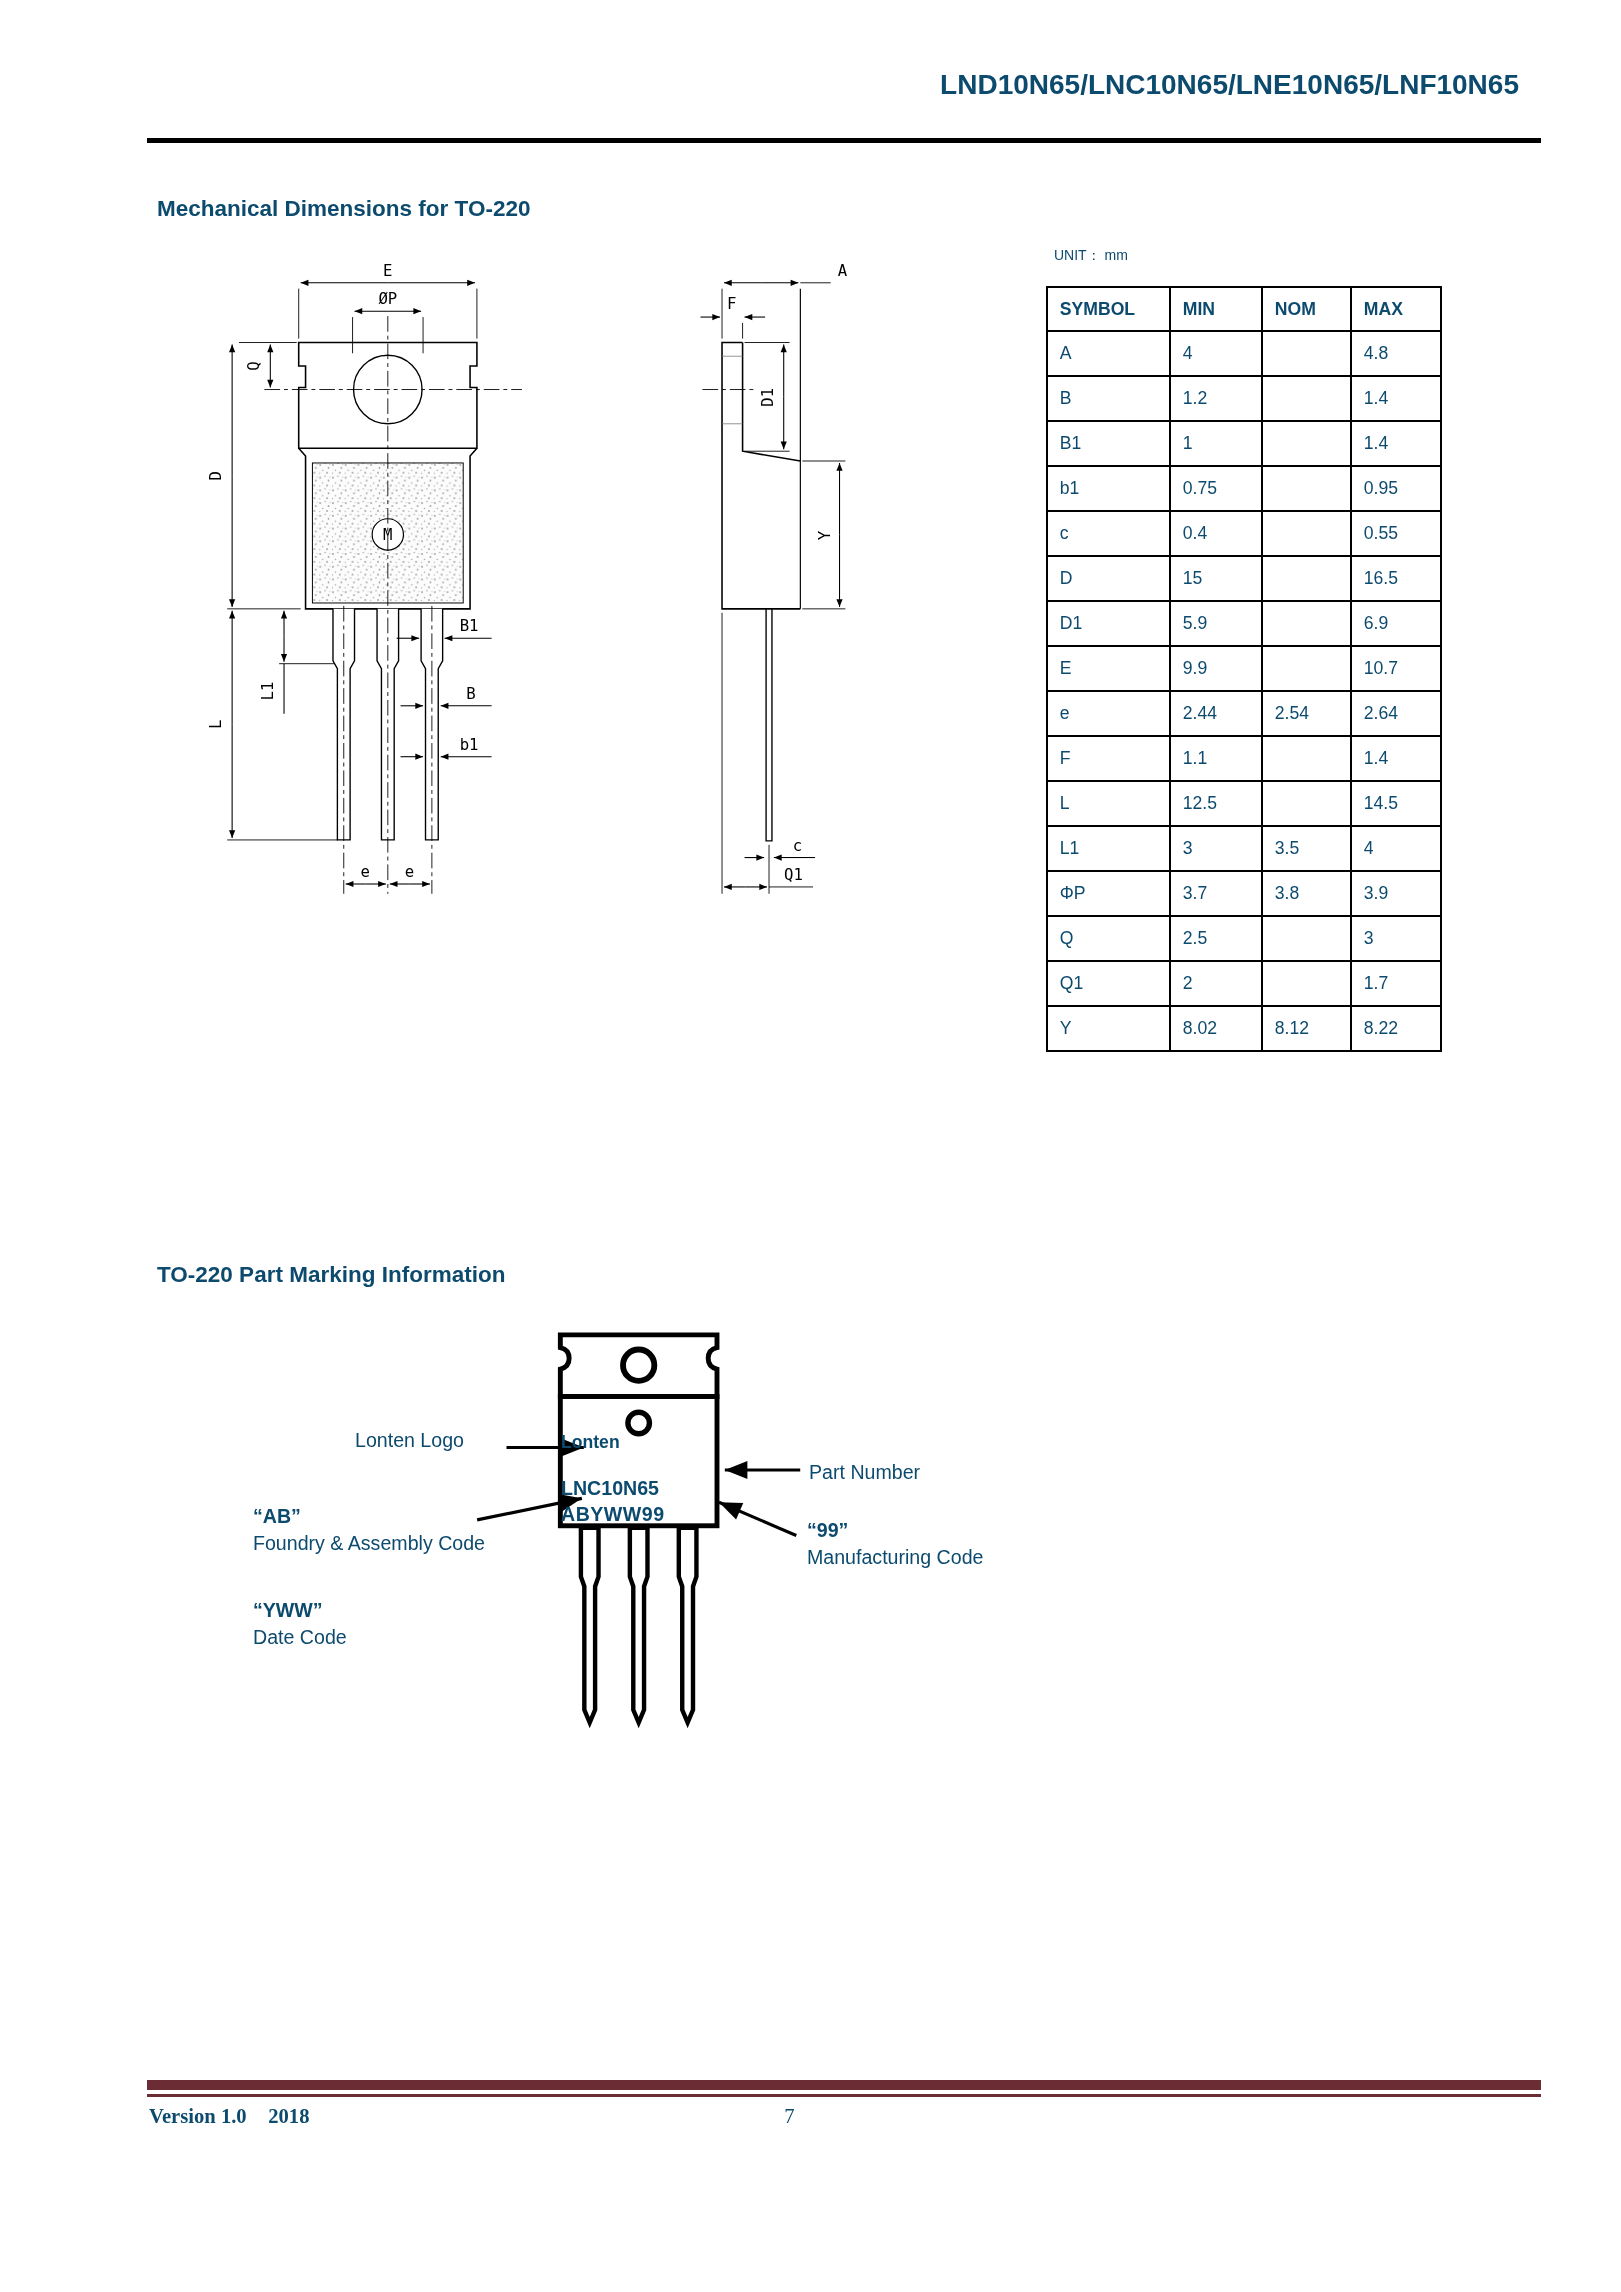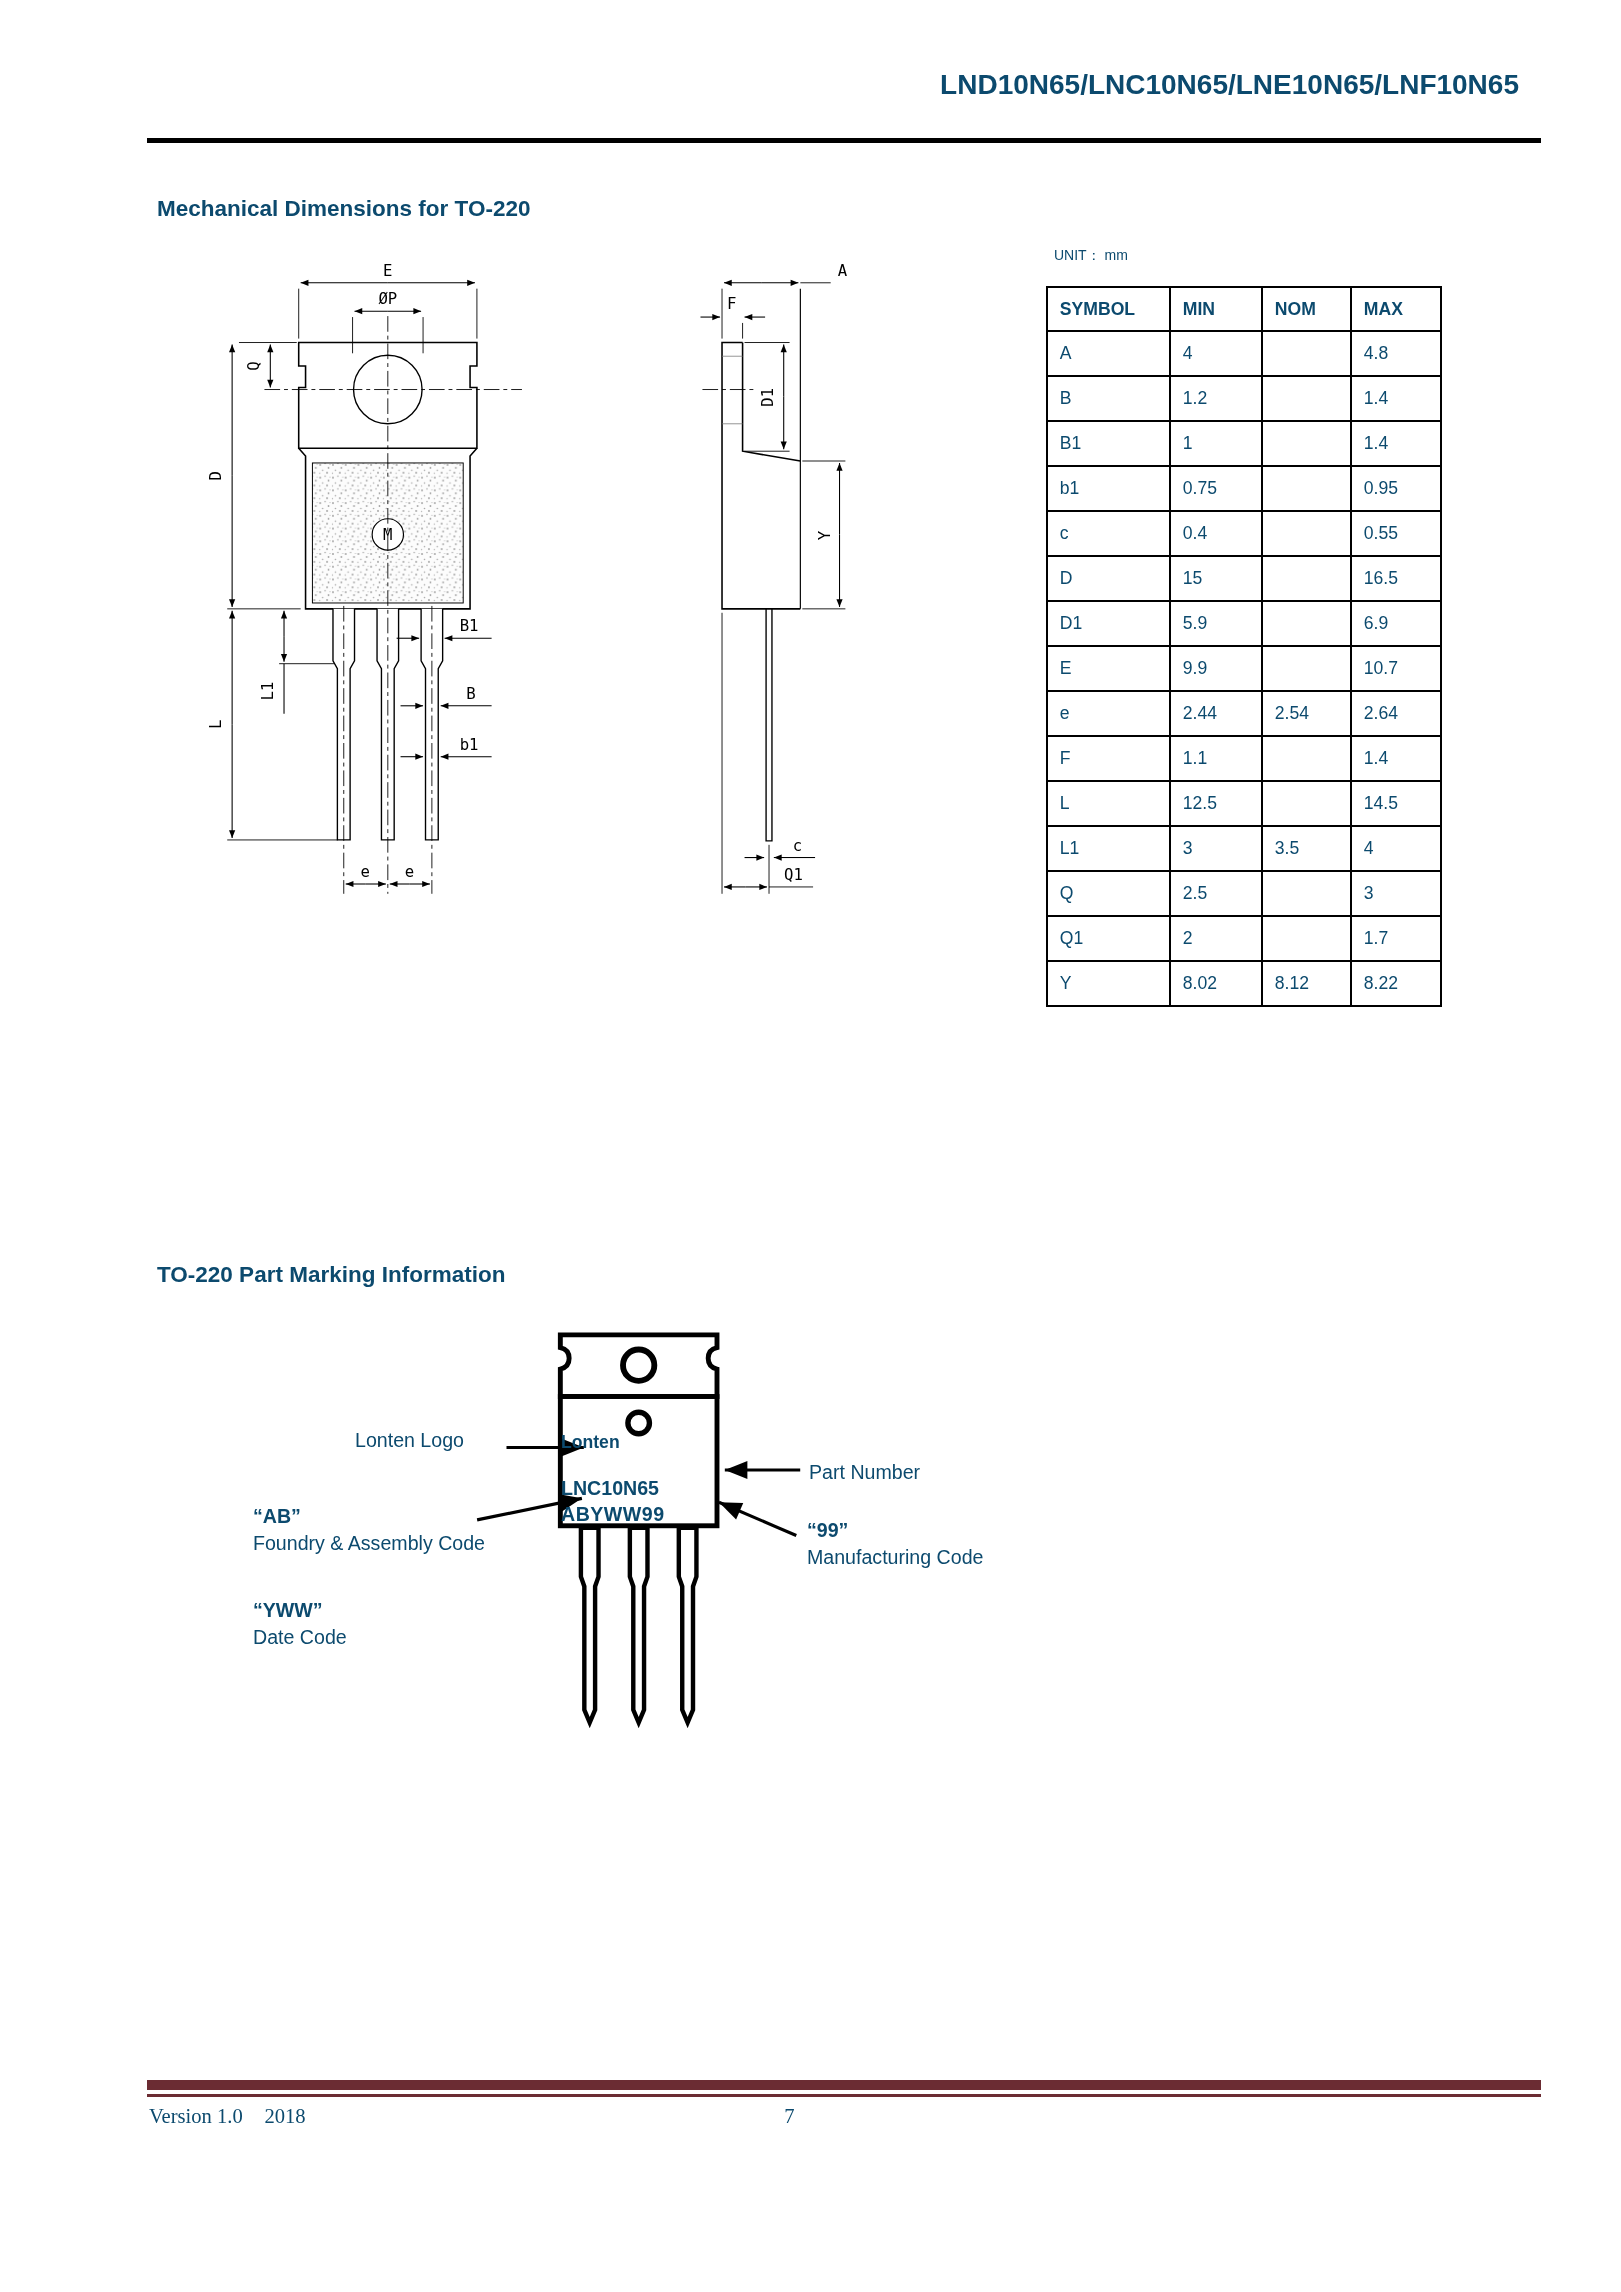--- a/index.html
+++ b/index.html
@@ -25,21 +25,21 @@
   .pkg-text{left:561px;top:1430px;width:157px;text-align:left;font-weight:bold;}
   .pkg-brand{font-size:17.6px;line-height:25.5px;}
   .pkg-part{font-size:19.6px;line-height:26.5px;margin-top:19px;}
   .pkg-code{font-size:19.6px;line-height:26.5px;letter-spacing:0.5px;}
   .callout{font-size:19.6px;line-height:27.4px;}
   .callout b{font-weight:bold;}
   
   .f-rule-thick{left:147px;top:2080px;width:1394px;height:9.8px;background:#6b2c33;}
   .f-rule-thin{left:147px;top:2094px;width:1394px;height:2.9px;background:#6b2c33;}
   .f-text{font-family:"Liberation Serif", serif;font-size:20.6px;top:2105px;}
-  .f-version{left:149px;}
+  .f-version{left:149px;font-weight:bold;}
   .f-page{left:755px;width:69px;text-align:center;}
   .gap{display:inline-block;width:21.6px;}
 </style>
 </head>
 <body>
 
 <div class="page">
 
   <div class="abs hdr-title">LND10N65/LNC10N65/LNE10N65/LNF10N65</div>
   <div class="abs hdr-rule" style="background: rgb(0, 0, 0);"></div>
@@ -266,20 +266,26 @@
           <td></td>
           <td>14.5</td>
         </tr>
         <tr>
           <td>L1</td>
           <td>3</td>
           <td>3.5</td>
           <td>4</td>
         </tr>
         <tr>
+          <td>ΦP</td>
+          <td>3.7</td>
+          <td>3.8</td>
+          <td>3.9</td>
+        </tr>
+        <tr>
           <td>Q</td>
           <td>2.5</td>
           <td></td>
           <td>3</td>
         </tr>
         <tr>
           <td>Q1</td>
           <td>2</td>
           <td></td>
           <td>1.7</td>

